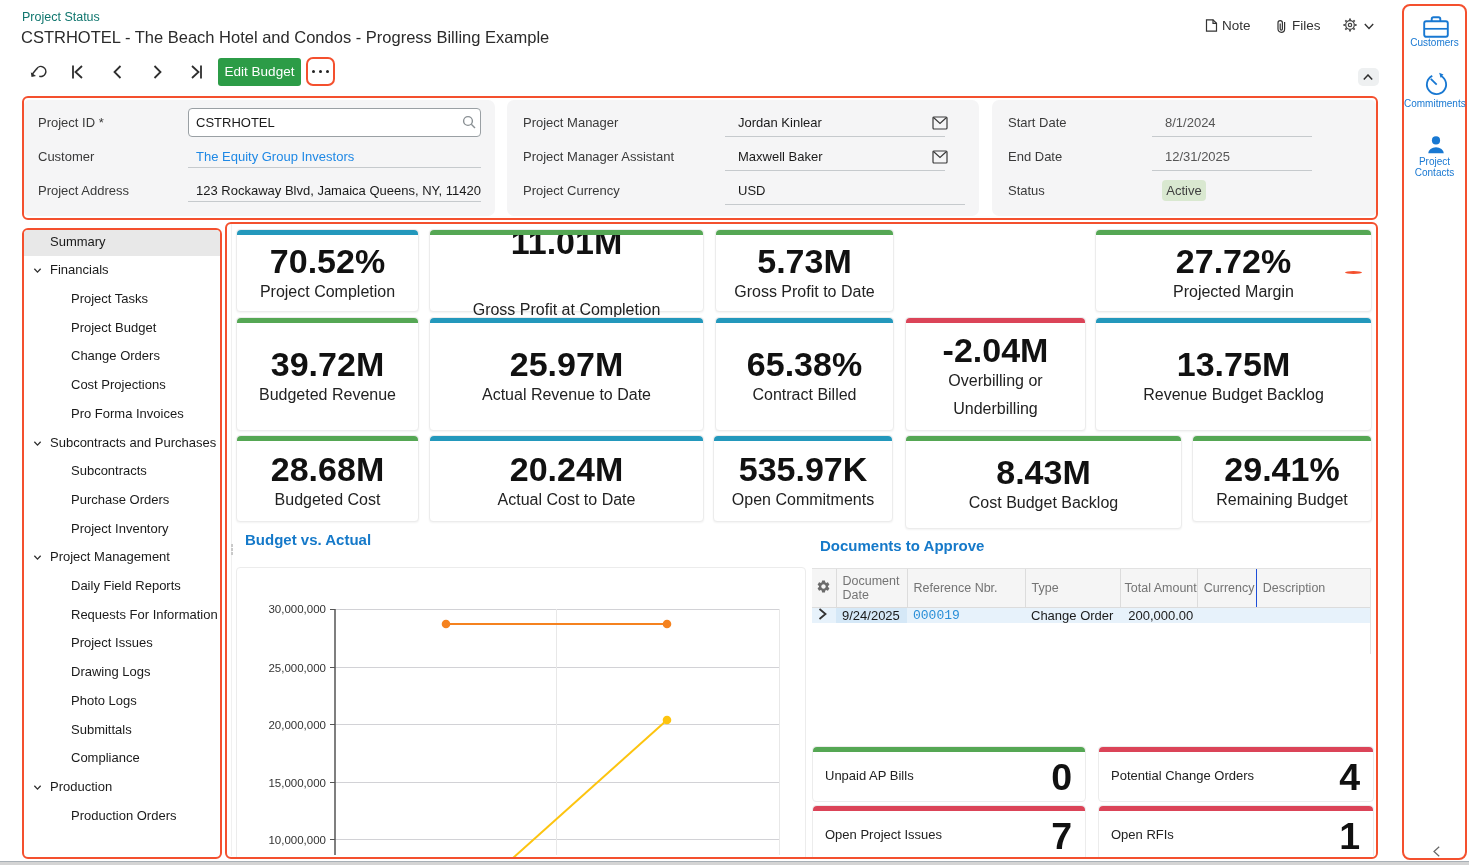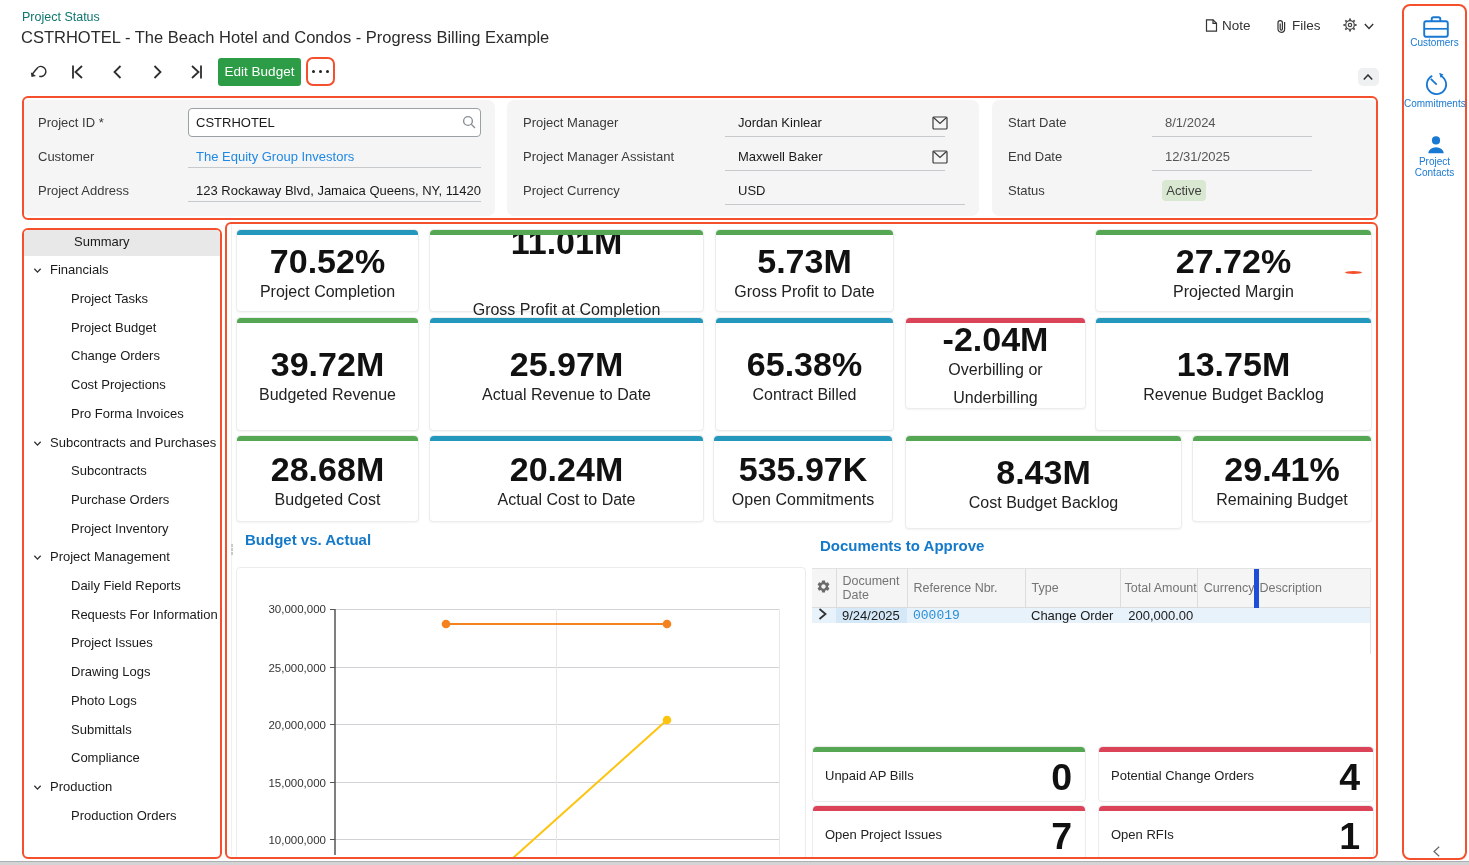--- a/index.html
+++ b/index.html
@@ -21,21 +21,21 @@
 .fcol2 { left:483px; width:472px; border-radius:7px; }
 .fcol3 { left:968px; width:384px; border-radius:7px 5px 5px 7px; }
 .flabel { position:absolute; font-size:13px; color:#3a3a3a; }
 .fval { position:absolute; font-size:13px; color:#1a1a1a; }
 .funder { border-bottom:1px solid #c6cacd; }
 
 .lmenu { left:22px; top:228px; width:200px; height:631px; border:2px solid #f4502e; border-radius:6px; background:#fff; overflow:hidden; }
 .mi { position:absolute; left:0; width:100%; height:28.7px; font-size:13px; color:#1a1a1a; line-height:28.7px; white-space:nowrap; }
 .mi .txt1 { margin-left:26px; }
 .mi .txt2 { margin-left:47px; }
-.mi.sel { background:#e8e8e8;padding-left:24px; }
+.mi.sel { background:#e8e8e8; }
 .chev { position:absolute; left:9px; top:10px; width:9px; height:9px; }
 
 .main { left:225px; top:222px; width:1153px; height:637px; border:2px solid #f4502e; border-radius:6px; background:#fff; overflow:hidden; }
 .card { position:absolute; background:#fff; border:1px solid #ececec; border-radius:4px; box-shadow:0 1px 2px rgba(0,0,0,0.05); display:flex; flex-direction:column; align-items:center; justify-content:center; padding-top:8px; }
 .card .bar { position:absolute; top:0; left:0; right:0; height:5px; border-radius:4px 4px 0 0; }
 .bar-b { background:#2398bc; }
 .bar-g { background:#55a754; }
 .bar-r { background:#db4458; }
 .card .num { font-size:34px; font-weight:bold; color:#111; line-height:34px; }
 .card .lbl { font-size:16px; color:#222; line-height:28px; margin-top:0; text-align:center; }
@@ -216,21 +216,21 @@
     <div class="card" style="left:202px; top:93px; width:275px; height:114px;">
     <div class="bar bar-b"></div>
       <div class="num">25.97M</div>
       <div class="lbl">Actual Revenue to Date</div>
     </div>
     <div class="card" style="left:488px; top:93px; width:179px; height:114px;">
     <div class="bar bar-b"></div>
       <div class="num">65.38%</div>
       <div class="lbl">Contract Billed</div>
     </div>
-    <div class="card" style="left:678px; top:93px; width:181px; height:92px;">
+    <div class="card" style="left:678px; top:93px; width:181px; height:114px;">
     <div class="bar bar-r"></div>
       <div class="num">-2.04M</div>
       <div class="lbl">Overbilling or<br>Underbilling</div>
     </div>
     <div class="card" style="left:868px; top:93px; width:277px; height:114px;">
     <div class="bar bar-b"></div>
       <div class="num">13.75M</div>
       <div class="lbl">Revenue Budget Backlog</div>
     </div>
     <div class="card" style="left:9px; top:211px; width:183px; height:87px;">
@@ -309,21 +309,21 @@
     <tbody>
           <tr style="background:#f5f5f5; color:#747474; font-size:12.5px; height:38px; text-align:left;">
       <td style="width:24px; border-bottom:1px solid #dcdcdc;"><svg style="margin-left:4px;" width="15" height="15" viewBox="0 0 24 24" fill="#6b6b6b">
                 <path fill-rule="evenodd" d="M19.14 12.94c.04-.3.06-.61.06-.94s-.02-.64-.07-.94l2.03-1.58c.18-.14.23-.41.12-.61l-1.92-3.32c-.12-.22-.37-.29-.59-.22l-2.39.96c-.5-.38-1.03-.7-1.62-.94l-.36-2.54c-.04-.24-.24-.41-.48-.41h-3.84c-.24 0-.43.17-.47.41l-.36 2.54c-.59.24-1.13.57-1.62.94l-2.39-.96c-.22-.08-.47 0-.59.22L2.74 8.87c-.12.21-.08.47.12.61l2.03 1.58c-.05.3-.09.63-.09.94s.02.64.07.94l-2.03 1.58c-.18.14-.23.41-.12.61l1.92 3.32c.12.22.37.29.59.22l2.39-.96c.5.38 1.03.7 1.62.94l.36 2.54c.05.24.24.41.48.41h3.84c.24 0 .44-.17.47-.41l.36-2.54c.59-.24 1.13-.56 1.62-.94l2.39.96c.22.08.47 0 .59-.22l1.92-3.32c.12-.22.07-.47-.12-.61l-2.01-1.58zM12 15.6c-1.98 0-3.6-1.62-3.6-3.6s1.62-3.6 3.6-3.6 3.6 1.62 3.6 3.6-1.62 3.6-3.6 3.6z"></path>
               </svg></td>
       <td style="width:71px; border-left:1px solid #dcdcdc; border-bottom:1px solid #dcdcdc; padding-left:6px;">Document<br>Date</td>
       <td style="width:118px; border-left:1px solid #dcdcdc; border-bottom:1px solid #dcdcdc; padding-left:6px;">Reference Nbr.</td>
       <td style="width:95px; border-left:1px solid #dcdcdc; border-bottom:1px solid #dcdcdc; padding-left:6px;">Type</td>
       <td style="width:76px; border-left:1px solid #dcdcdc; border-bottom:1px solid #dcdcdc; padding-left:4px; white-space:nowrap;">Total Amount</td>
       <td style="width:59px; border-left:1px solid #dcdcdc; border-bottom:1px solid #dcdcdc; padding-left:6px;">Currency</td>
-      <td style="border-left:5px solid #1d4ed8; border-bottom:1px solid #dcdcdc; ">Description</td>
+      <td style="border-left:1px solid #1d4ed8; border-bottom:1px solid #dcdcdc; padding-left:6px;">Description</td>
     </tr>
     <tr style="background:#e7f2fb; font-size:13px; height:14px; color:#1a1a1a;">
       <td><svg style="margin-left:6px;" width="9" height="12" viewBox="0 0 9 12" fill="none" stroke="#333" stroke-width="1.8">
                 <path d="M1.5 1 L7.5 6 L1.5 11"></path>
               </svg></td>
       <td style="background:#d5e8f7; padding-left:6px;">9/24/2025</td>
       <td style="padding-left:6px; color:#2a8fd8;font-family:Liberation Mono, monospace;">000019</td>
       <td style="padding-left:6px;">Change Order</td>
       <td style="text-align:right; padding-right:4px;">200,000.00</td>
       <td></td>

